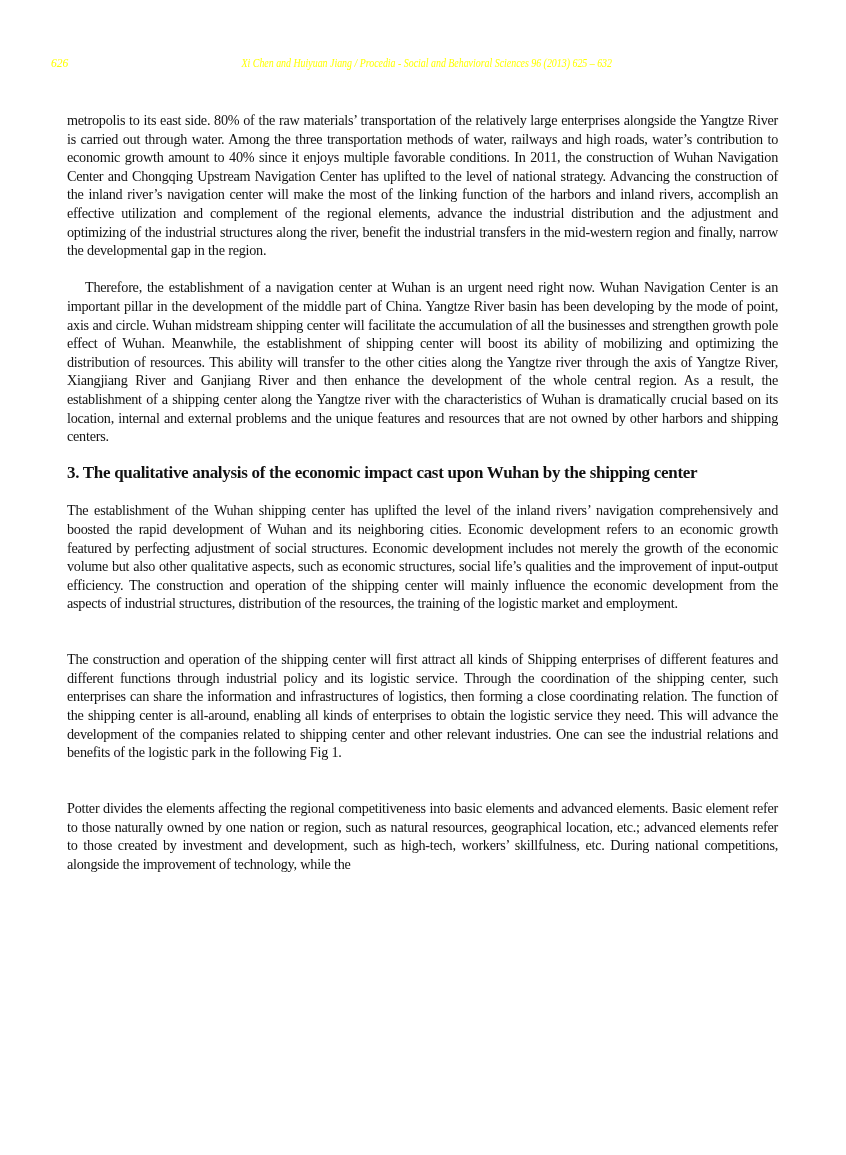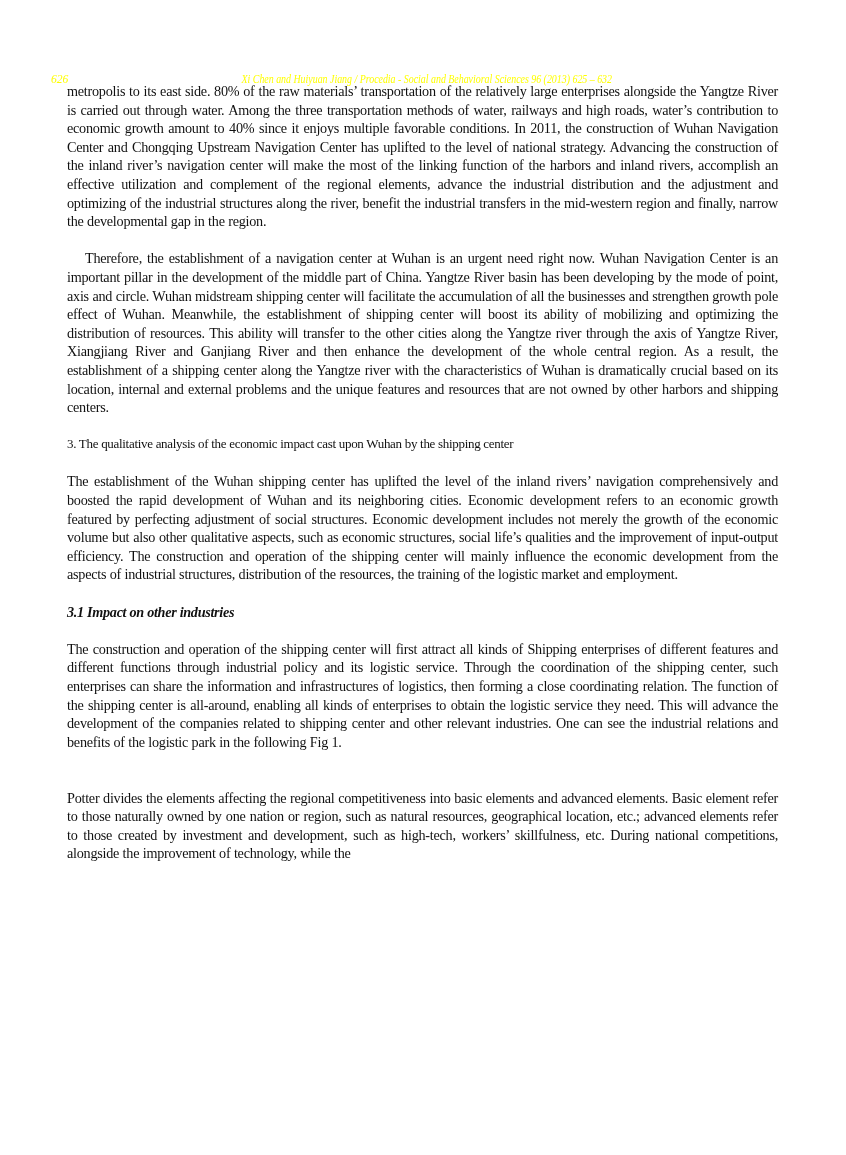--- a/index.html
+++ b/index.html
@@ -1,46 +1,45 @@
 <!DOCTYPE html>
 <html><head>
 <meta charset="utf-8">
 <style>
   html, body { margin: 0; padding: 0; background: #ffffff; }
   body { width: 846px; height: 1155px; position: relative; overflow: hidden;
          font-family: "Liberation Serif", serif; color: #111; }
-  .header { position: absolute; top: 73px; left: 0; width: 846px; height: 16px;
+  .header { position: absolute; top: 57px; left: 0; width: 846px; height: 16px;
             font-style: italic; font-size: 11.5px; color: #ffff00; }
   .page-num { position: absolute; left: 51px; top: 0; }
   .running-head { position: absolute; left: 0; width: 846px; text-align: center; top: 0;
                   transform: scaleX(0.86); transform-origin: 450px 0; }
-  .content { position: absolute; top: 82px; left: 67px; width: 711px; }
+  .content { position: absolute; top: 111px; left: 67px; width: 711px; }
   .para { margin: 0; font-size: 14.2px; line-height: 18.6px; text-align: justify;
           letter-spacing: -0.25px; word-spacing: 0.2px; }
   .para.indent { text-indent: 18px; }
   .gap { height: 18.6px; }
-  .h-bold { margin: 0; font-weight: normal; font-size: 13px; line-height: 18.6px; letter-spacing: -0.3px; }
+  .h-bold { margin: 0; font-weight: bold; font-size: 17px; line-height: 18.6px; letter-spacing: -0.3px; }
   .h-ital { margin: 0; font-style: italic; font-size: 14.2px; line-height: 18.6px; letter-spacing: -0.3px; }
 </style>
 </head>
 <body>
 
 <div class="header">
   <span class="page-num">626</span>
   <span class="running-head">Xi Chen and Huiyuan Jiang / Procedia - Social and Behavioral Sciences 96 (2013) 625 – 632</span>
 </div>
 
 <div class="content">
   <p class="para">metropolis to its east side. 80% of the raw materials’ transportation of the relatively large enterprises alongside the Yangtze River is carried out through water. Among the three transportation methods of water, railways and high roads, water’s contribution to economic growth amount to 40% since it enjoys multiple favorable conditions. In 2011, the construction of Wuhan Navigation Center and Chongqing Upstream Navigation Center has uplifted to the level of national strategy. Advancing the construction of the inland river’s navigation center will make the most of the linking function of the harbors and inland rivers, accomplish an effective utilization and complement of the regional elements, advance the industrial distribution and the adjustment and optimizing of the industrial structures along the river, benefit the industrial transfers in the mid-western region and finally, narrow the developmental gap in the region.</p>
   <div class="gap"></div>
   <p class="para indent">Therefore, the establishment of a navigation center at Wuhan is an urgent need right now. Wuhan Navigation Center is an important pillar in the development of the middle part of China. Yangtze River basin has been developing by the mode of point, axis and circle. Wuhan midstream shipping center will facilitate the accumulation of all the businesses and strengthen growth pole effect of Wuhan. Meanwhile, the establishment of shipping center will boost its ability of mobilizing and optimizing the distribution of resources. This ability will transfer to the other cities along the Yangtze river through the axis of Yangtze River, Xiangjiang River and Ganjiang River and then enhance the development of the whole central region. As a result, the establishment of a shipping center along the Yangtze river with the characteristics of Wuhan is dramatically crucial based on its location, internal and external problems and the unique features and resources that are not owned by other harbors and shipping centers.</p>
   <div class="gap"></div>
   <h2 class="h-bold">3. The qualitative analysis of the economic impact cast upon Wuhan by the shipping center</h2>
   <div class="gap"></div>
   <p class="para">The establishment of the Wuhan shipping center has uplifted the level of the inland rivers’ navigation comprehensively and boosted the rapid development of Wuhan and its neighboring cities. Economic development refers to an economic growth featured by perfecting adjustment of social structures. Economic development includes not merely the growth of the economic volume but also other qualitative aspects, such as economic structures, social life’s qualities and the improvement of input-output efficiency. The construction and operation of the shipping center will mainly influence the economic development from the aspects of industrial structures, distribution of the resources, the training of the logistic market and employment.</p>
   <div class="gap"></div>
-  <h3 class="h-ital">3.1  Impact on other industries</h3>
   <div class="gap"></div>
   <p class="para">The construction and operation of the shipping center will first attract all kinds of Shipping enterprises of different features and different functions through industrial policy and its logistic service. Through the coordination of the shipping center, such enterprises can share the information and infrastructures of logistics, then forming a close coordinating relation. The function of the shipping center is all-around, enabling all kinds of enterprises to obtain the logistic service they need. This will advance the development of the companies related to shipping center and other relevant industries. One can see the industrial relations and benefits of the logistic park in the following Fig 1.</p>
   <div class="gap"></div>
   <div class="gap"></div>
   <p class="para">Potter divides the elements affecting the regional competitiveness into basic elements and advanced elements. Basic element refer to those naturally owned by one nation or region, such as natural resources, geographical location, etc.; advanced elements refer to those created by investment and development, such as high-tech, workers’ skillfulness, etc. During national competitions, alongside the improvement of technology, while the</p>
 </div>
 
 </body></html>

